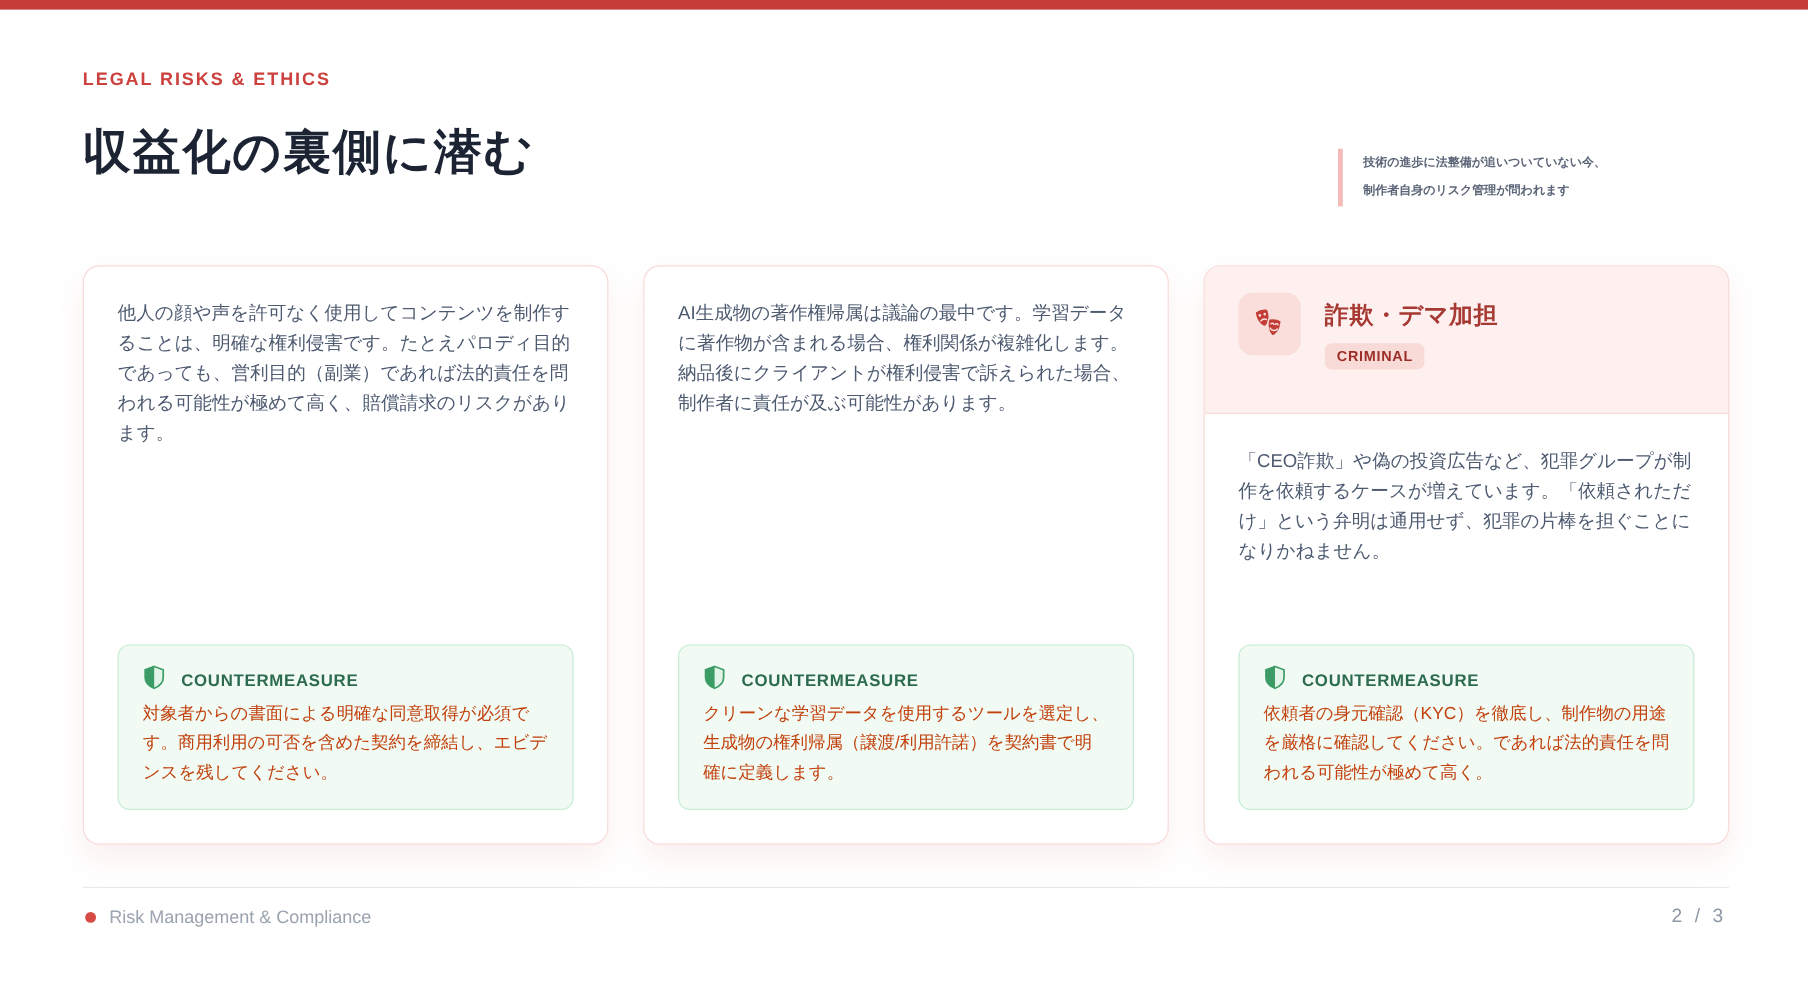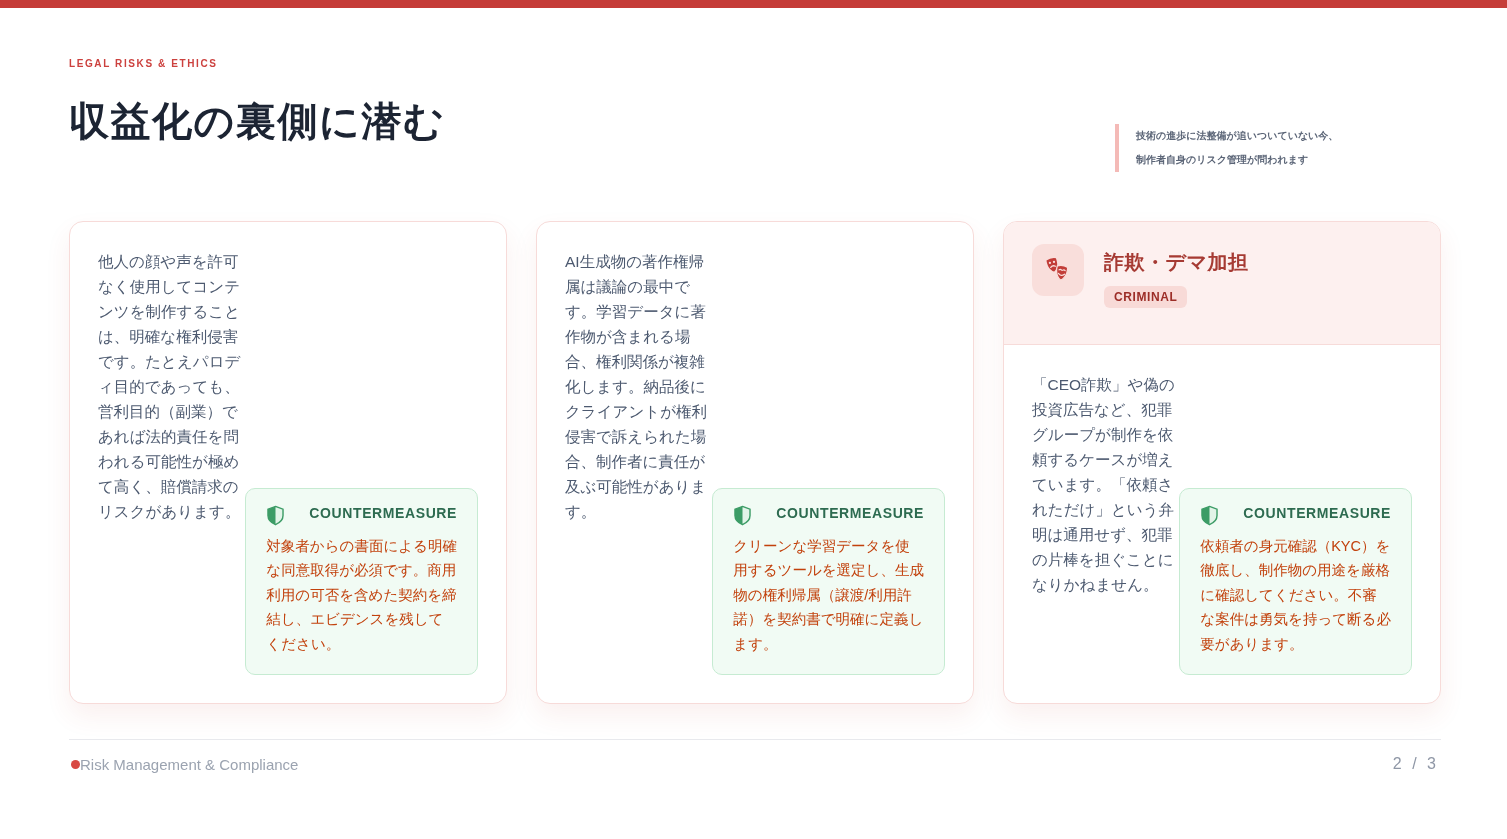--- a/index.html
+++ b/index.html
@@ -8,21 +8,21 @@
     background:#ffffff;
     font-family:"Liberation Sans","DejaVu Sans",sans-serif;
     color:#1c2433;
   }
   .topbar { height:8px; background:#c53c38; }
   .main { padding:50px 66px 0 69px; }
 
   
   .header-row { display:flex; justify-content:space-between; align-items:flex-start; }
   .eyebrow {
-    font-size:10px; font-weight:700; letter-spacing:1.6px; color:#cc413e;
+    font-size:15px; font-weight:700; letter-spacing:1.6px; color:#cc413e;
   }
   .page-title {
     margin-top:25px; font-size:40px; line-height:55px; font-weight:800;
     letter-spacing:1.5px; color:#1c2433;
   }
   .side-note {
     margin-top:66px; width:326px; border-left:4px solid #f4bab7;
     padding-left:17px; font-size:10px; font-weight:600; line-height:24px;
     color:#5b6577;
   }
@@ -41,35 +41,35 @@
   .icon-tile {
     width:52px; height:52px; flex:none; border-radius:12px; background:#f9dedb;
     display:flex; align-items:center; justify-content:center;
   }
   .head-text { display:flex; flex-direction:column; align-items:flex-start; }
   .card-title { margin-top:5px; font-size:20px; font-weight:800; color:#a63a33; letter-spacing:0.5px; }
   .badge {
     margin-top:10px; background:#f8dad7; color:#9c2d27; font-size:12px; font-weight:700;
     letter-spacing:0.6px; padding:4px 10px; border-radius:6px;
   }
-  .card-body { flex:1; padding:27px 28px 28px; display:flex; flex-direction:row; }
+  .card-body { flex:1; padding:27px 28px 28px; display:flex; flex-direction:column; }
   .body-text { font-size:15.5px; line-height:25px; color:#4d5a70; }
 
   .cm {
     margin-top:auto; background:#f1fbf4; border:1px solid #c6ebd2; border-radius:10px;
     padding:16px 20px 18px;
   }
-  .cm-head { display:flex; align-items:flex-start; gap:24px; }
+  .cm-head { display:flex; align-items:flex-end; gap:13px; }
   .cm-label { font-size:14px; font-weight:700; letter-spacing:0.6px; color:#2d6b50; }
   .cm-text { margin-top:8px; font-size:14.5px; font-weight:500; line-height:24.5px; color:#c2410c; }
 
   
   .footer-divider { margin-top:35px; border-top:1px solid #e8e9ed; }
   .footer { display:flex; justify-content:space-between; align-items:center; padding:15px 2px 0; }
-  .footer-left { display:flex; align-items:center; }
+  .footer-left { display:flex; align-items:center; gap:11px; }
   .footer-dot { width:9px; height:9px; border-radius:50%; background:#d84a44; }
   .footer-label { font-size:15px; color:#9ba3b0; }
   .page-number { font-size:16px; color:#8f97a6; letter-spacing:3px; }
 
   svg { display:block; }
 </style>
 </head>
 <body>
 
 <div class="topbar"></div>
@@ -155,21 +155,21 @@
         <div class="cm">
           <div class="cm-head">
             <span>
               <svg width="19" height="21" viewBox="0 0 24 26">
                 <path d="M12 1.5 L21.5 5 V13 Q21.5 20.5 12 24.5 Q2.5 20.5 2.5 13 V5 Z" fill="#e2f4e8" stroke="#3c9c66" stroke-width="1.8"></path>
                 <path d="M12 1.5 L2.5 5 V13 Q2.5 20.5 12 24.5 Z" fill="#3c9c66"></path>
               </svg>
             </span>
             <span class="cm-label">COUNTERMEASURE</span>
           </div>
-          <p class="cm-text">依頼者の身元確認（KYC）を徹底し、制作物の用途を厳格に確認してください。不審な案件は勇気を持って断る必要があります。</p>
+          <p class="cm-text">依頼者の身元確認（KYC）を徹底し、制作物の用途を厳格に確認してください。であれば法的責任を問われる可能性が極めて高く。</p>
         </div>
       </div>
     </div>
 
   </div>
 
   <div class="footer-divider"></div>
   <div class="footer">
     <div class="footer-left">
       <span class="footer-dot"></span>

